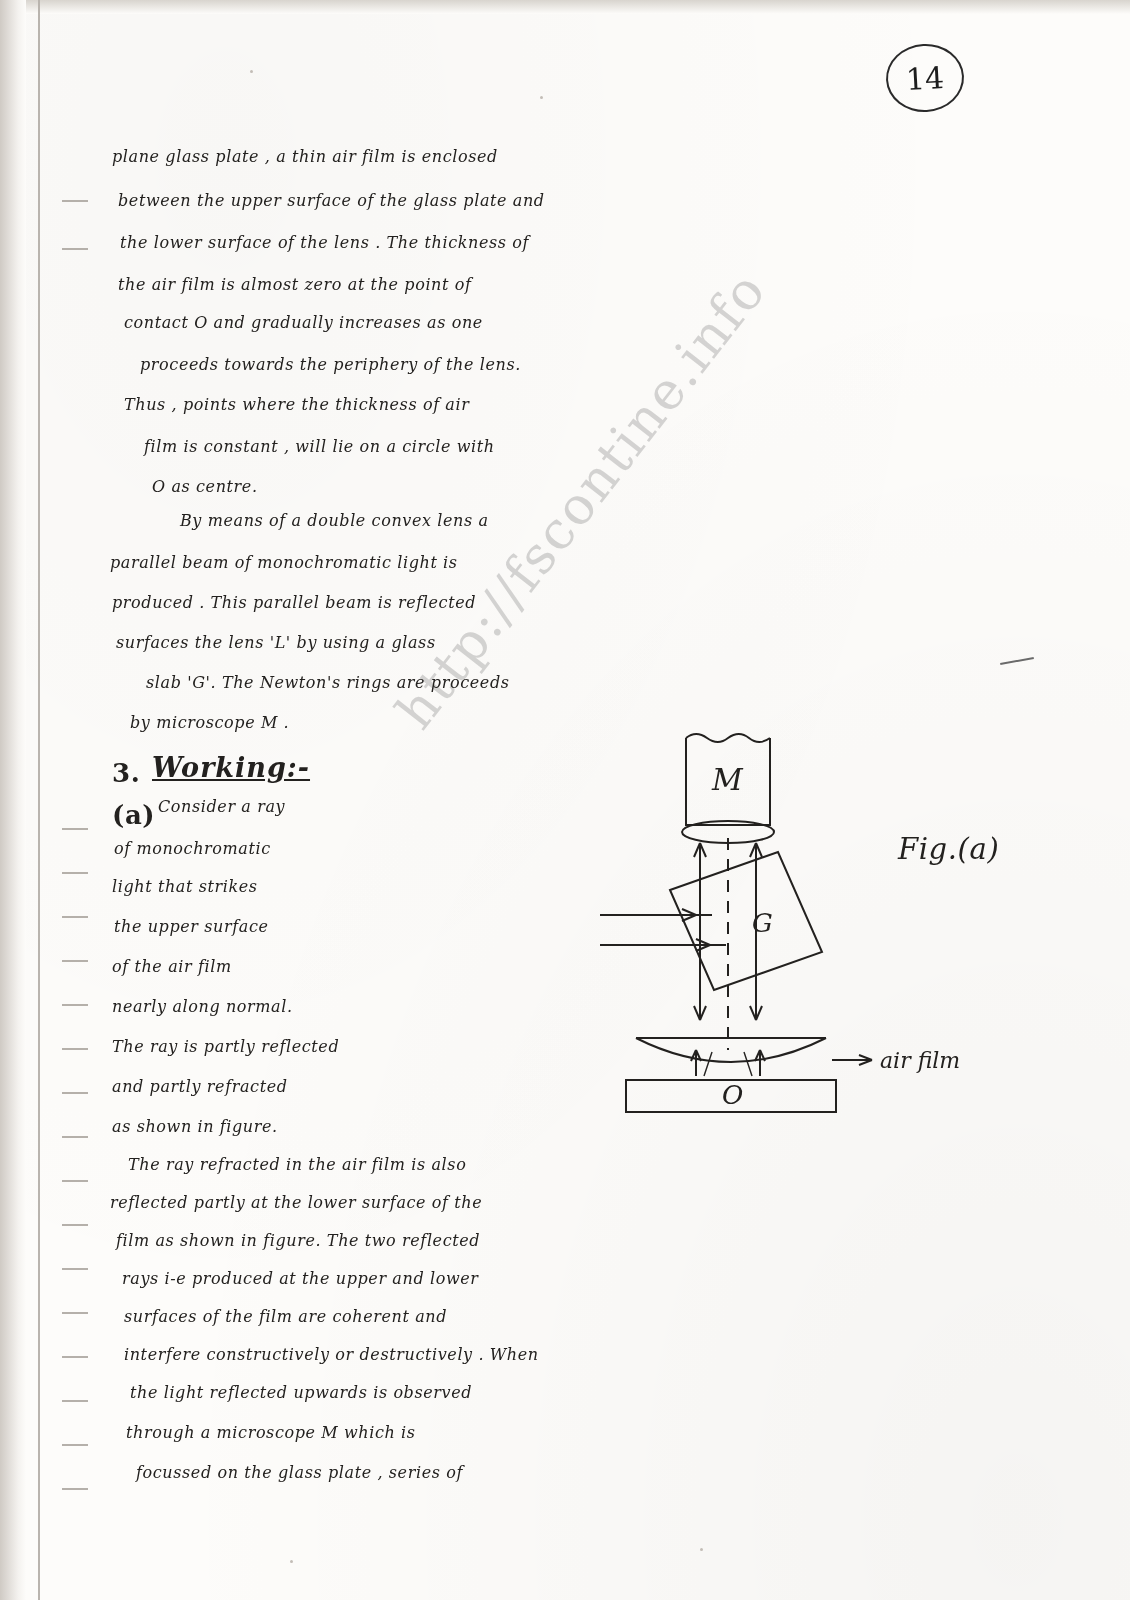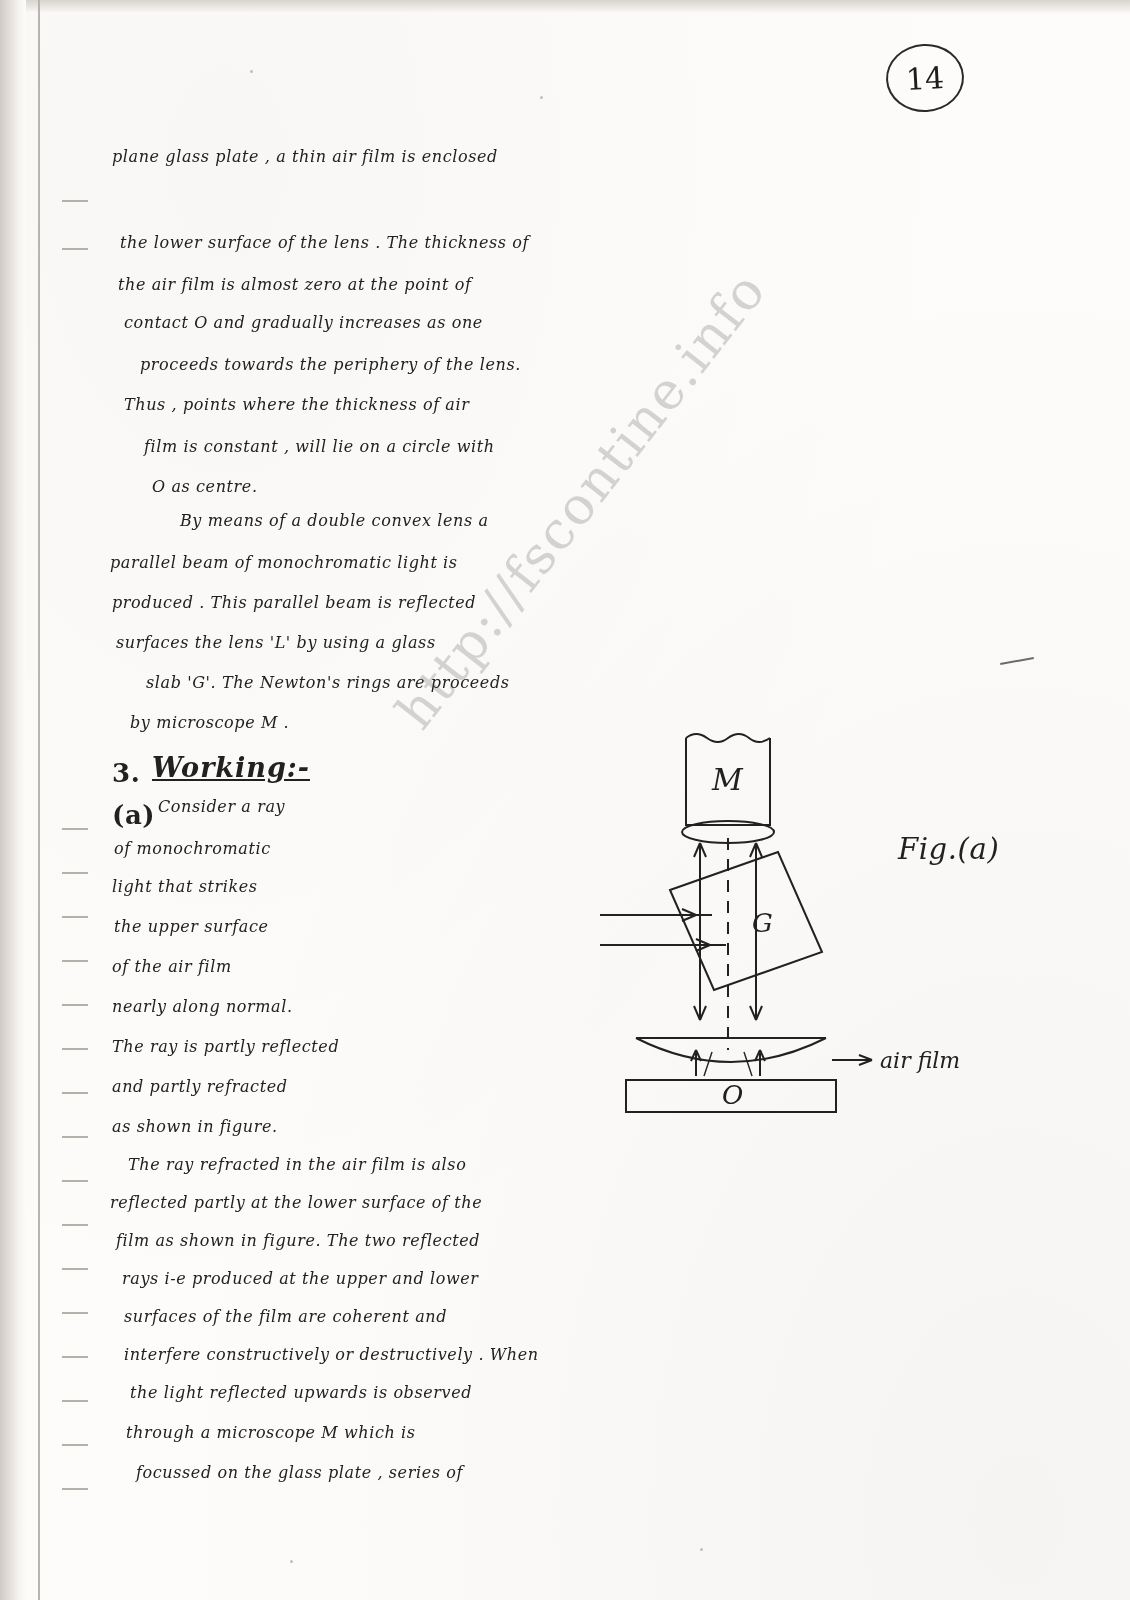--- a/index.html
+++ b/index.html
@@ -147,20 +147,21 @@
 
   <div class="top-edge-shadow"></div>
   <div class="left-edge-shadow"></div>
   <div class="left-margin-line"></div>
 
   <div class="page-number-circle">14</div>
 
   <div class="watermark">http://fscontine.info</div>
 
   <div class="hand body-line" style="left:112px; top:148px;">plane  glass  plate ,  a  thin  air film  is  enclosed</div>
+  <div class="hand body-line" style="left:118px; top:192px;">between  the  upper   surface  of the  glass plate and</div>
   <div class="hand body-line" style="left:120px; top:234px;">the   lower surface  of  the   lens . The thickness of</div>
   <div class="hand body-line" style="left:118px; top:276px;">the  air film  is  almost  zero  at  the  point  of</div>
   <div class="hand body-line" style="left:124px; top:314px;">contact  O  and  gradually  increases  as   one</div>
   <div class="hand body-line" style="left:140px; top:356px;">proceeds  towards  the  periphery  of  the  lens.</div>
   <div class="hand body-line" style="left:124px; top:396px;">Thus ,  points  where  the  thickness  of  air</div>
   <div class="hand body-line" style="left:144px; top:438px;">film  is  constant ,  will  lie  on  a   circle  with</div>
   <div class="hand body-line" style="left:152px; top:478px;">O  as  centre.</div>
 
   <div class="hand body-line" style="left:180px; top:512px;">By  means  of   a  double  convex  lens   a</div>
   <div class="hand body-line" style="left:110px; top:554px;">parallel beam  of  monochromatic  light  is</div>

